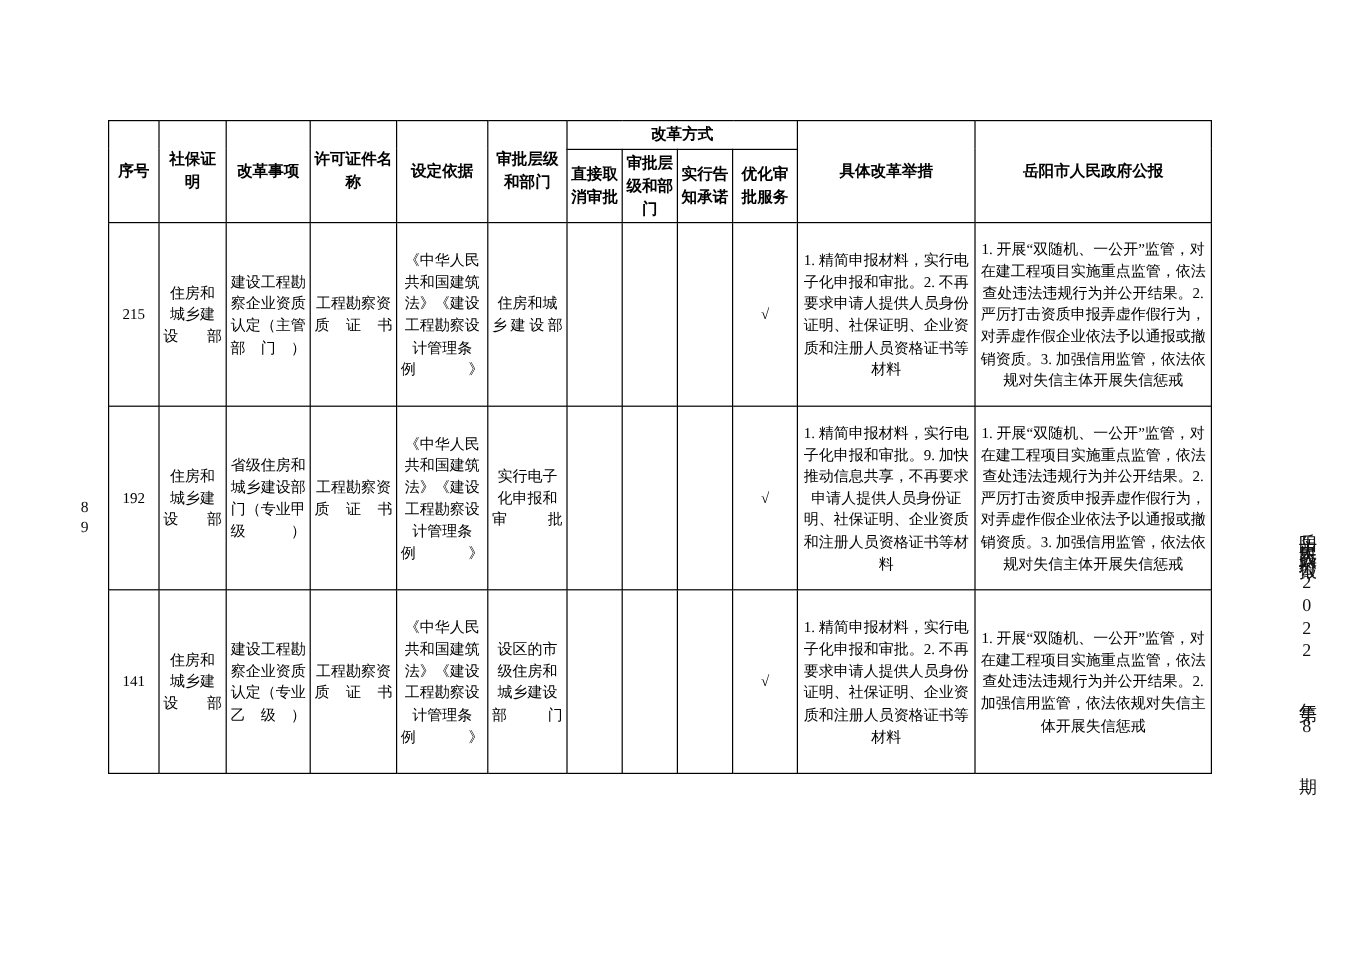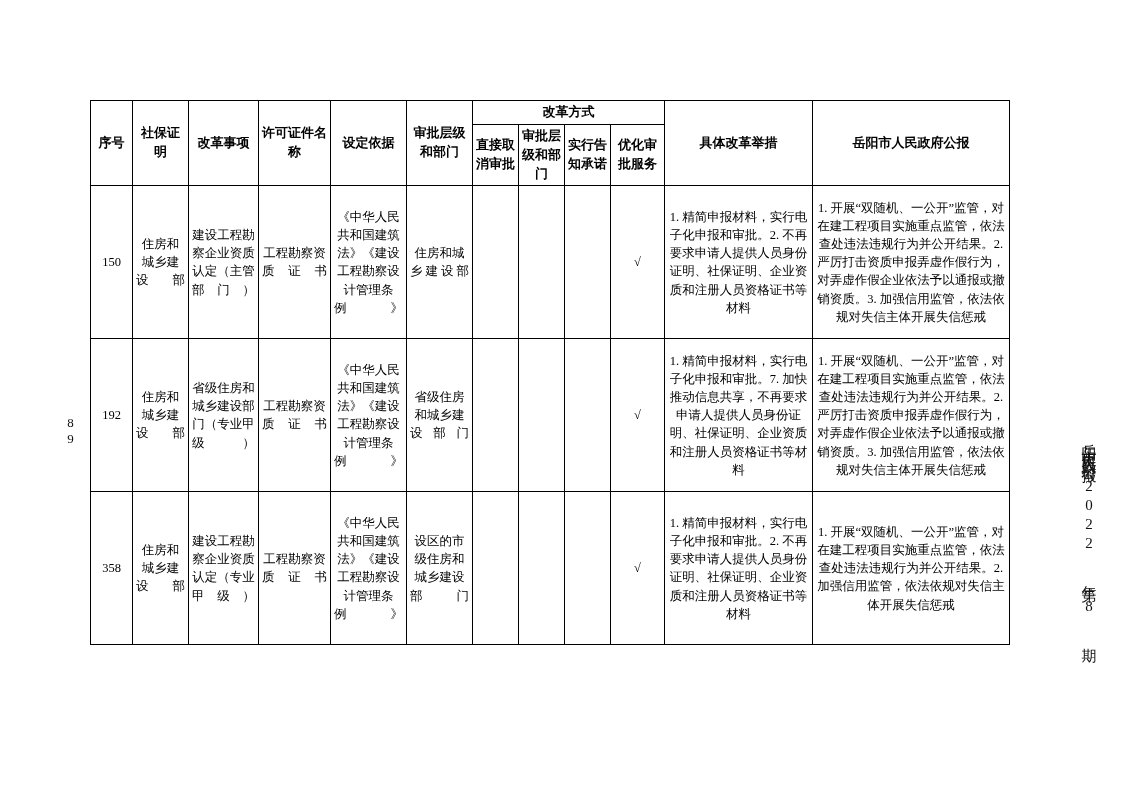--- a/index.html
+++ b/index.html
@@ -145,51 +145,51 @@
       </tr>
       <tr>
         <th class="hdr-narrow">直接取消审批</th>
         <th class="hdr-narrow">审批层级和部门</th>
         <th class="hdr-narrow">实行告知承诺</th>
         <th class="hdr-narrow">优化审批服务</th>
       </tr>
     </thead>
     <tbody>
       <tr class="row-tall">
-        <td>150</td>
+        <td>215</td>
         <td class="cell-just">住房和城乡建设部</td>
         <td class="cell-just">建设工程勘察企业资质认定（主管部门）</td>
         <td class="cell-just">工程勘察资质证书</td>
         <td class="cell-just">《中华人民共和国建筑法》《建设工程勘察设计管理条例》</td>
         <td class="cell-just">住房和城乡建设部</td>
         <td></td>
         <td></td>
         <td></td>
         <td class="check">√</td>
         <td class="cell-body">1. 精简申报材料，实行电子化申报和审批。2. 不再要求申请人提供人员身份证明、社保证明、企业资质和注册人员资格证书等材料</td>
         <td class="cell-body">1. 开展“双随机、一公开”监管，对在建工程项目实施重点监管，依法查处违法违规行为并公开结果。2. 严厉打击资质申报弄虚作假行为，对弄虚作假企业依法予以通报或撤销资质。3. 加强信用监管，依法依规对失信主体开展失信惩戒</td>
       </tr>
       <tr class="row-tall">
         <td>192</td>
         <td class="cell-just">住房和城乡建设部</td>
         <td class="cell-just">省级住房和城乡建设部门（专业甲级）</td>
         <td class="cell-just">工程勘察资质证书</td>
         <td class="cell-just">《中华人民共和国建筑法》《建设工程勘察设计管理条例》</td>
-        <td class="cell-just">省级住房和城乡建设部门</td>
+        <td class="cell-just">实行电子化申报和审批</td>
         <td></td>
         <td></td>
         <td></td>
         <td class="check">√</td>
-        <td class="cell-body">1. 精简申报材料，实行电子化申报和审批。7. 加快推动信息共享，不再要求申请人提供人员身份证明、社保证明、企业资质和注册人员资格证书等材料</td>
+        <td class="cell-body">1. 精简申报材料，实行电子化申报和审批。9. 加快推动信息共享，不再要求申请人提供人员身份证明、社保证明、企业资质和注册人员资格证书等材料</td>
         <td class="cell-body">1. 开展“双随机、一公开”监管，对在建工程项目实施重点监管，依法查处违法违规行为并公开结果。2. 严厉打击资质申报弄虚作假行为，对弄虚作假企业依法予以通报或撤销资质。3. 加强信用监管，依法依规对失信主体开展失信惩戒</td>
       </tr>
       <tr class="row-tall">
-        <td>358</td>
-        <td class="cell-just">住房和城乡建设部</td>
-        <td class="cell-just">建设工程勘察企业资质认定（专业甲级）</td>
+        <td>141</td>
+        <td class="cell-just">住房和城乡建设部</td>
+        <td class="cell-just">建设工程勘察企业资质认定（专业乙级）</td>
         <td class="cell-just">工程勘察资质证书</td>
         <td class="cell-just">《中华人民共和国建筑法》《建设工程勘察设计管理条例》</td>
         <td class="cell-just">设区的市级住房和城乡建设部门</td>
         <td></td>
         <td></td>
         <td></td>
         <td class="check">√</td>
         <td class="cell-body">1. 精简申报材料，实行电子化申报和审批。2. 不再要求申请人提供人员身份证明、社保证明、企业资质和注册人员资格证书等材料</td>
         <td class="cell-body">1. 开展“双随机、一公开”监管，对在建工程项目实施重点监管，依法查处违法违规行为并公开结果。2. 加强信用监管，依法依规对失信主体开展失信惩戒</td>
       </tr>

